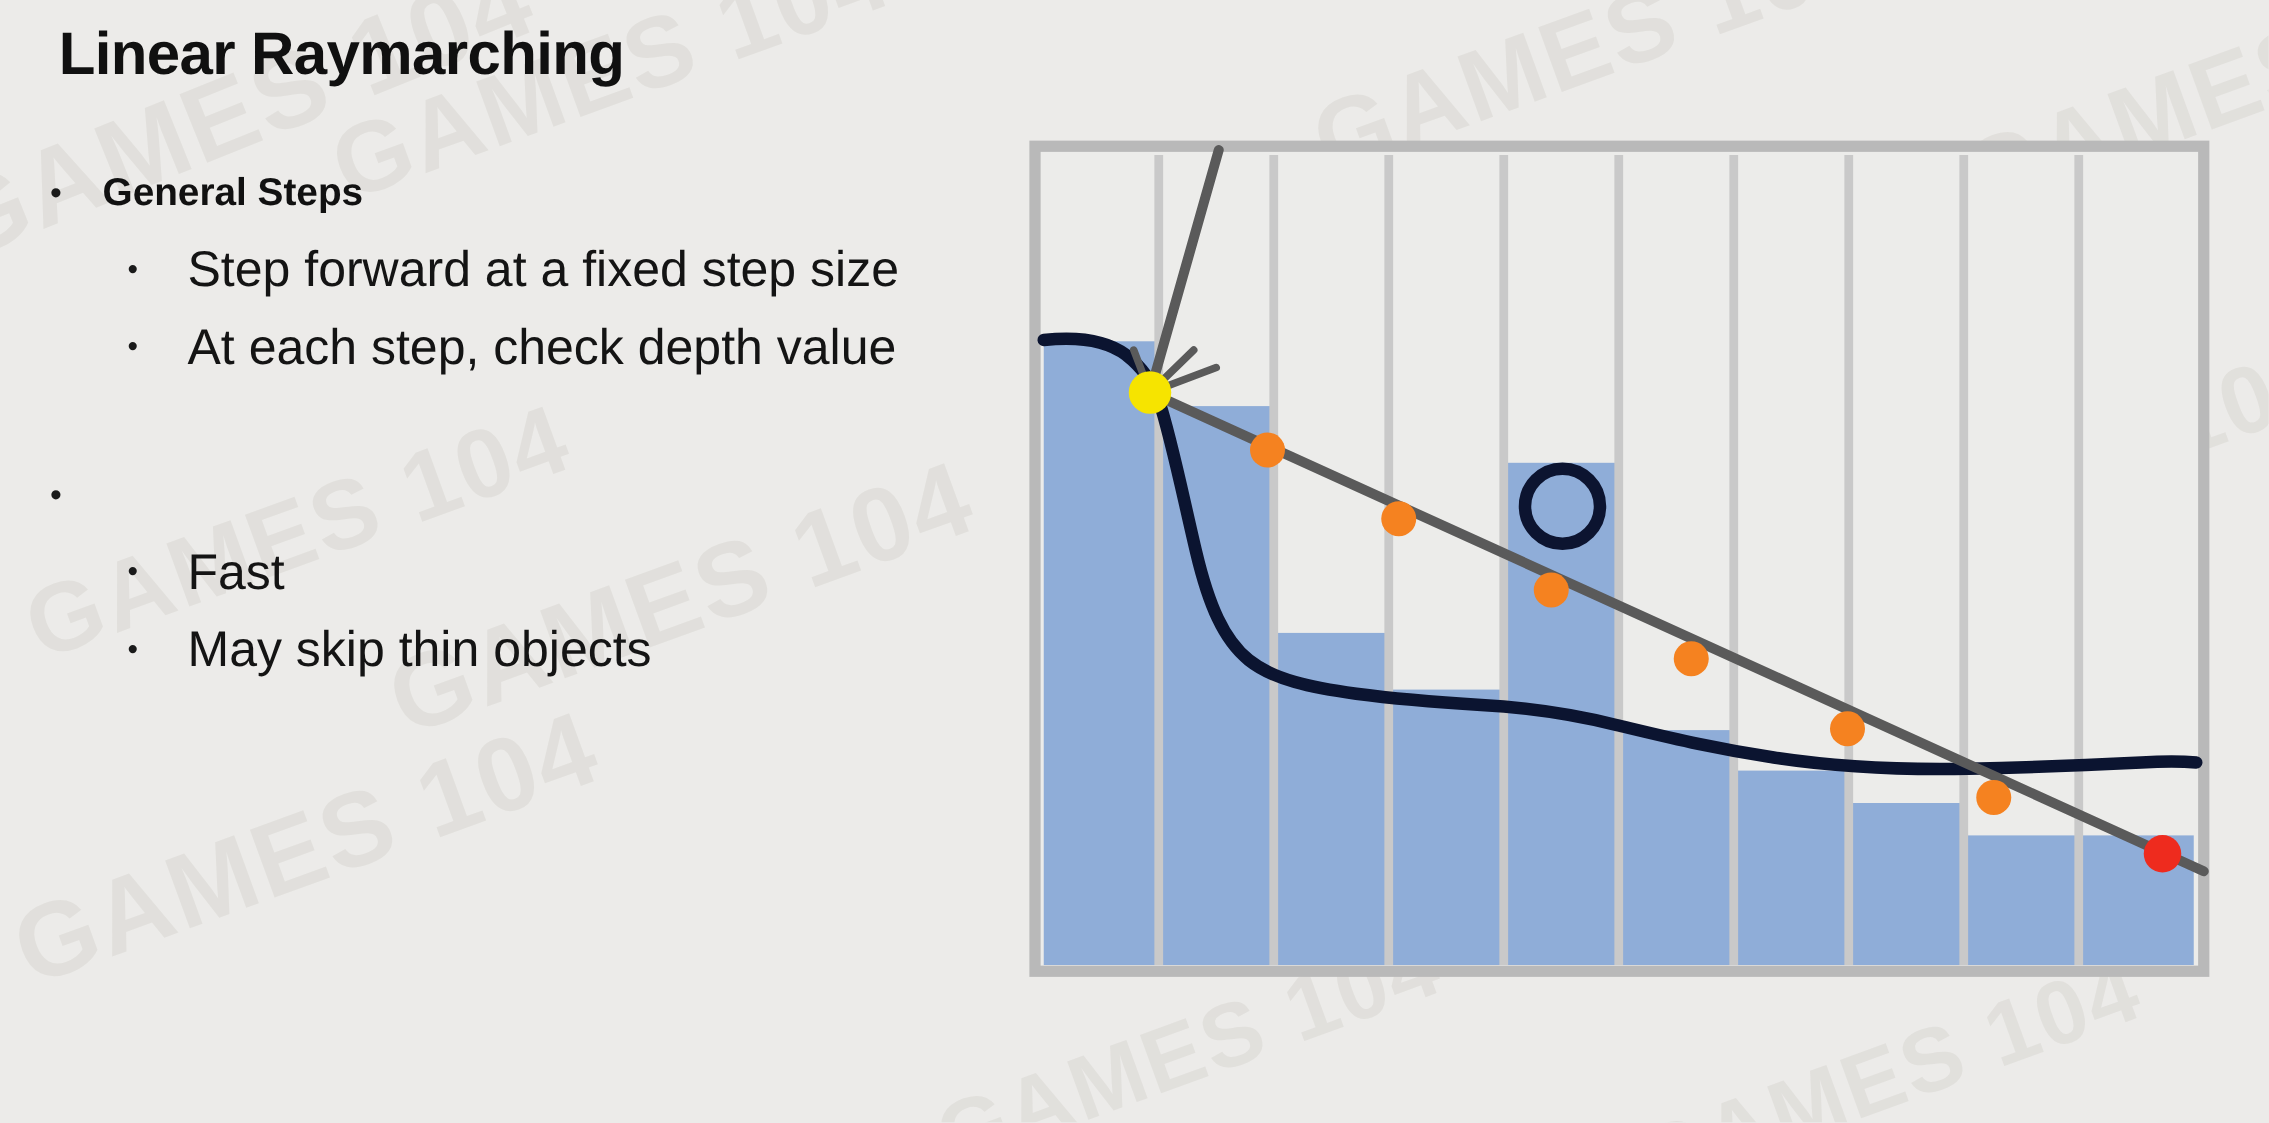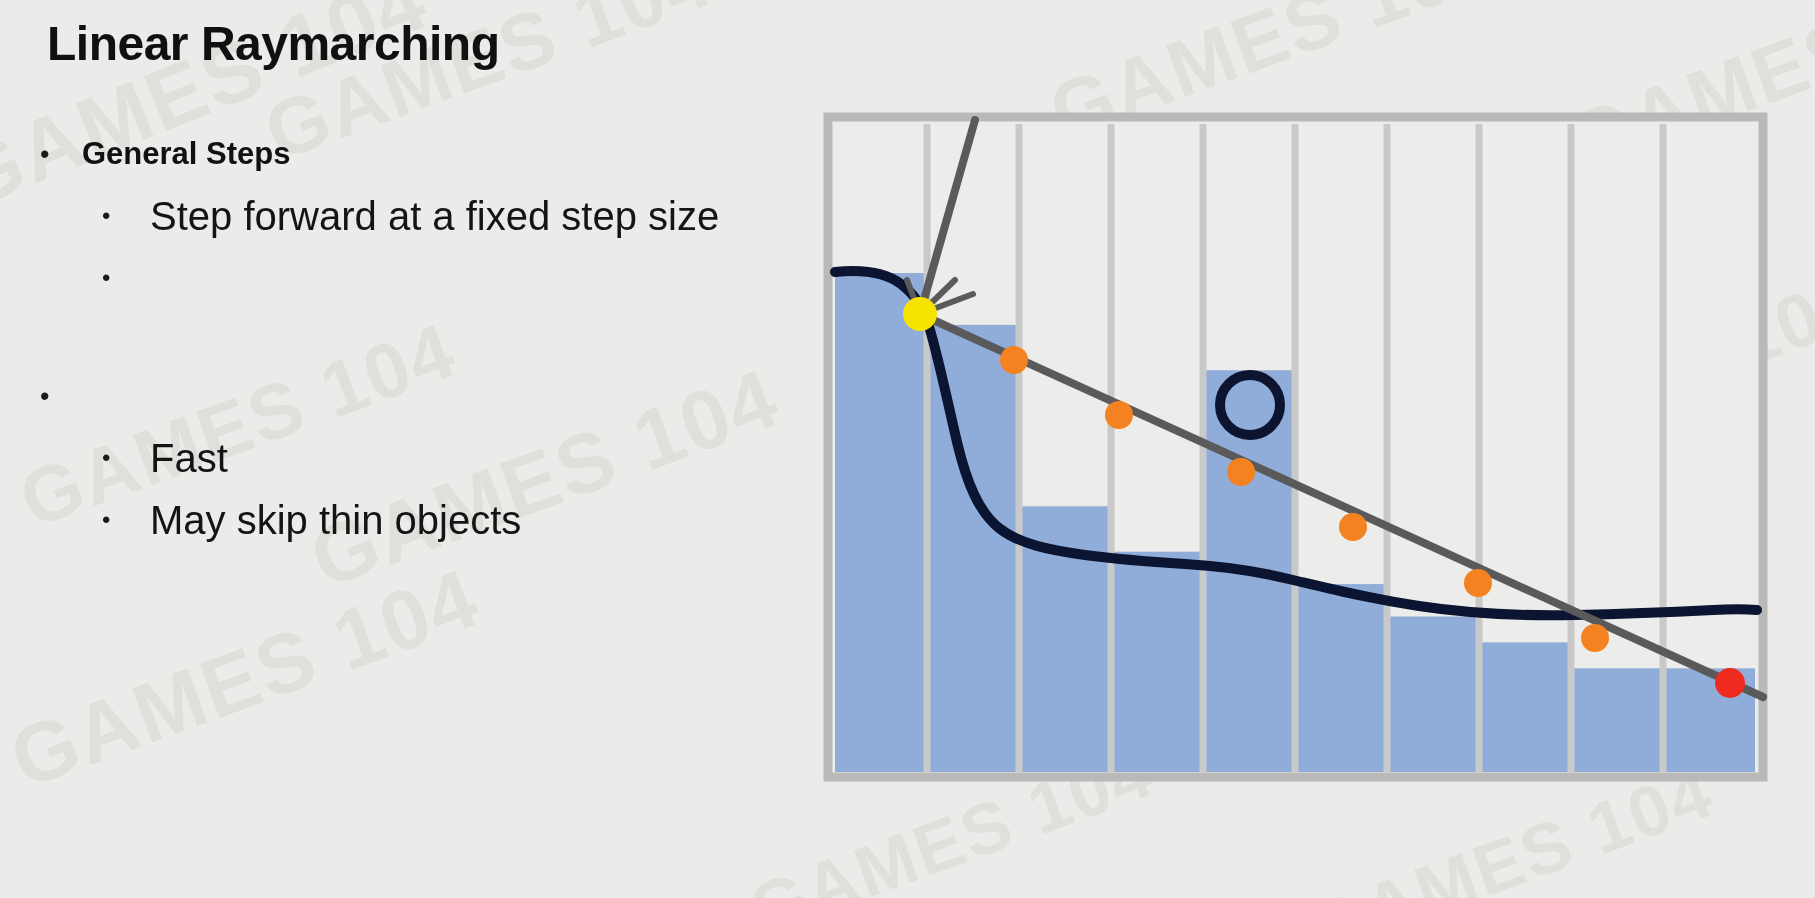--- a/index.html
+++ b/index.html
@@ -159,20 +159,21 @@
         <span class="txt">General Steps</span>
       </div>
 
       <div class="bullet-row bullet-l2">
         <span class="dot">•</span>
         <span class="txt">Step forward at a fixed step size</span>
       </div>
 
       <div class="bullet-row bullet-l2">
         <span class="dot">•</span>
+        <span class="txt">At each step, check depth value</span>
       </div>
 
       <div class="group-gap"></div>
 
       <div class="bullet-row bullet-l1">
         <span class="dot">•</span>
       </div>
 
       <div class="bullet-row bullet-l2">
         <span class="dot">•</span>

